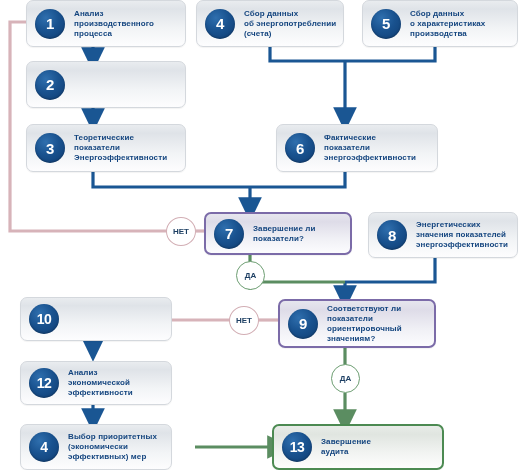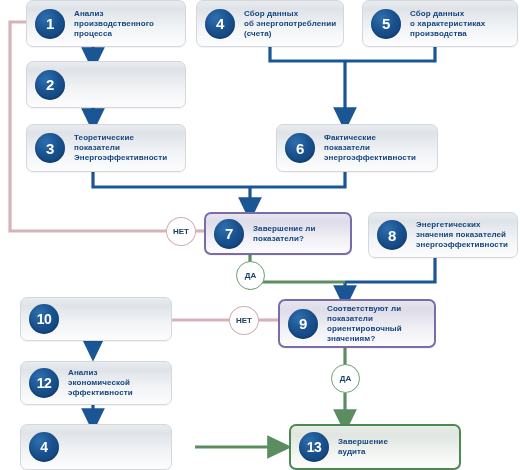--- a/index.html
+++ b/index.html
@@ -203,23 +203,26 @@
 
   <div class="node" style="left:20px; top:361px; width:152px; height:44px;">
     <div class="badge two-digit">12</div>
     <div class="ntext">Анализ
 экономической
 эффективности</div>
   </div>
 
   <div class="node" style="left:20px; top:424px; width:152px; height:46px;">
     <div class="badge two-digit">4</div>
-  </div>
-
-  <div class="node terminal" style="left:289px; top:424px; width:172px; height:46px;">
+    <div class="ntext">Выбор приоритетных
+(экономически
+эффективных) мер</div>
+  </div>
+
+  <div class="node terminal" style="left:272px; top:424px; width:172px; height:46px;">
     <div class="badge two-digit">13</div>
     <div class="ntext">Завершение
 аудита</div>
   </div>
 
   <div class="pill no" style="left:166px; top:217px; width:30px; height:29px;">
     <span>НЕТ</span>
   </div>
 
   <div class="pill yes" style="left:236px; top:261px; width:29px; height:29px;">

